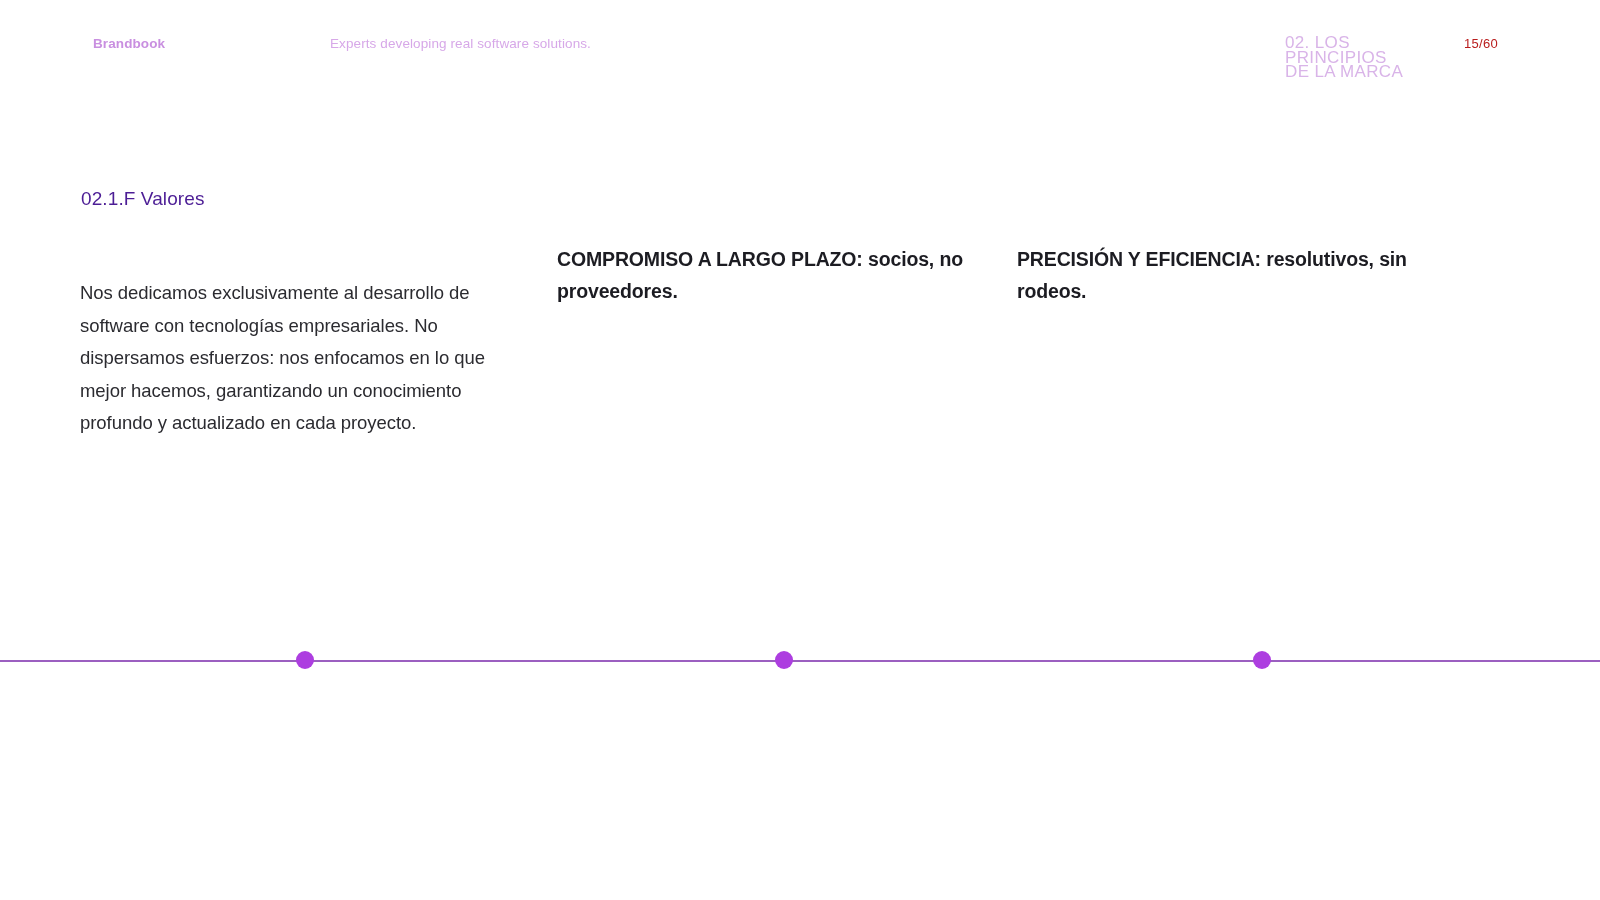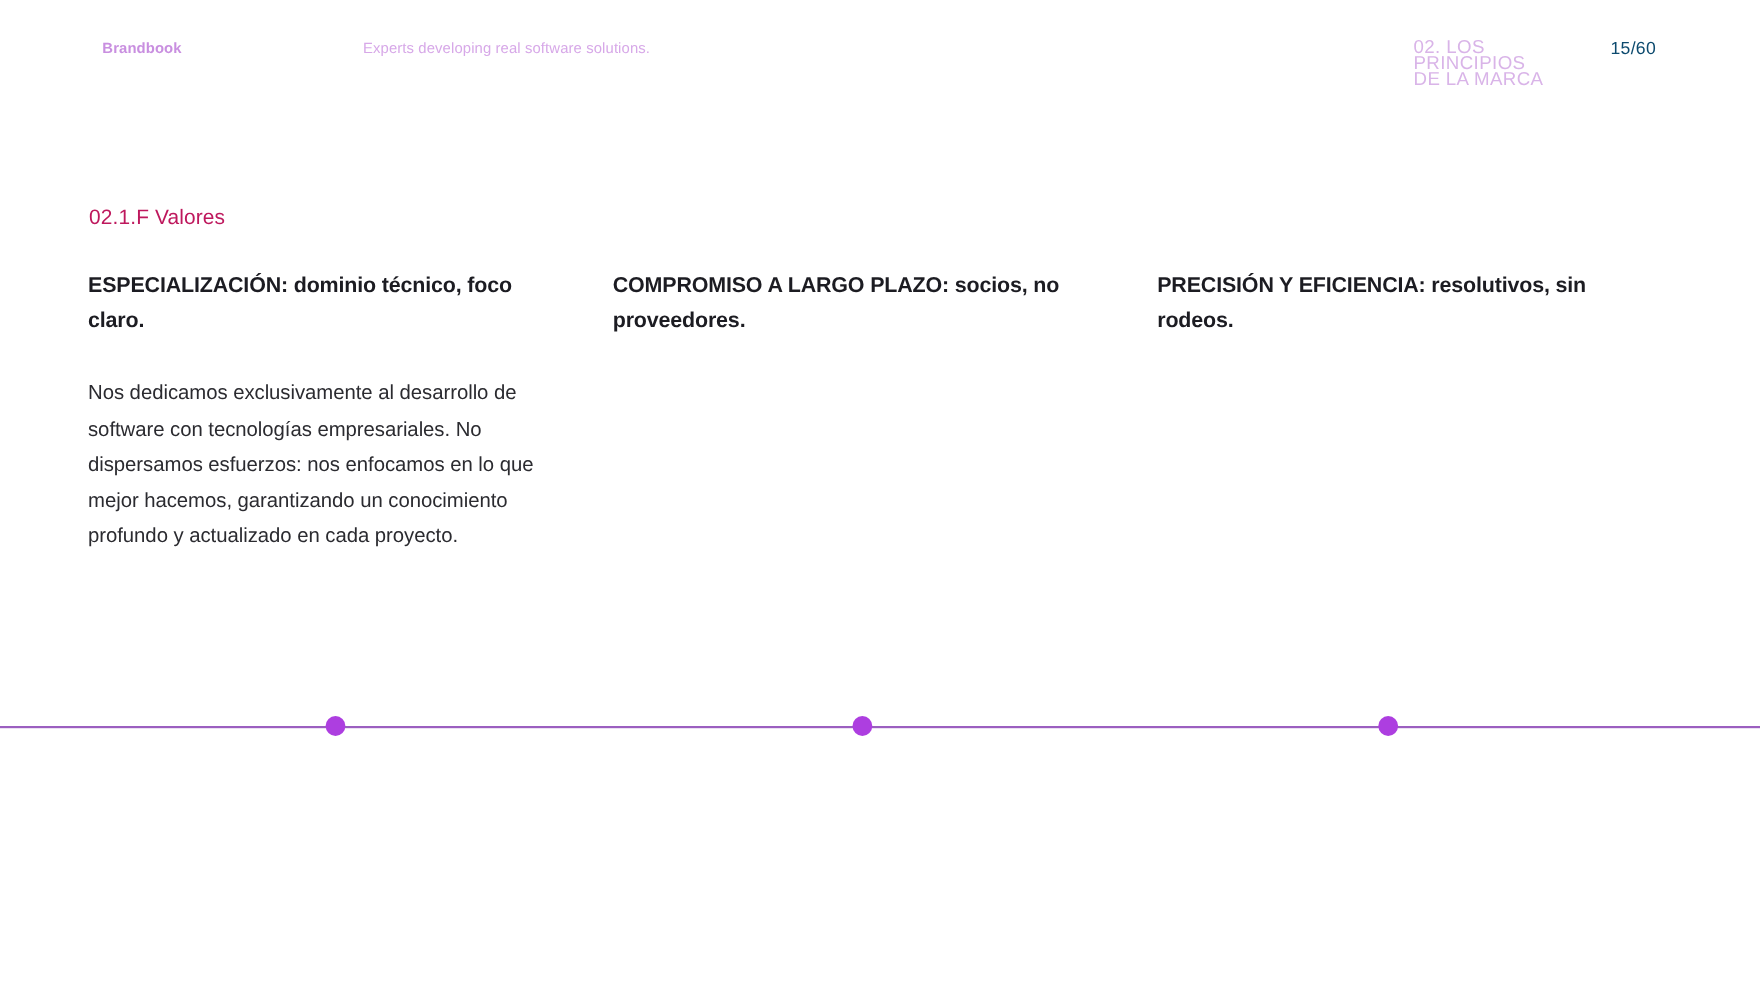--- a/index.html
+++ b/index.html
@@ -51,50 +51,50 @@
     line-height: 14.5px;
     letter-spacing: 0.35px;
     color: #d9b4e8;
     text-transform: uppercase;
   }
   .hdr-section span { display: block; }
   .hdr-pageno {
     position: absolute;
     left: 1452px;
     top: 36px;
-    font-size: 16px;
+    font-size: 13px;
     letter-spacing: 0.3px;
-    color: #0c4a6e;
+    color: #b91c1c;
   }
 
   
   .section-label {
     position: absolute;
     left: 81px;
     top: 188px;
     font-size: 19px;
     font-weight: 400;
     letter-spacing: 0.1px;
-    color: #be185d;
+    color: #4c1d95;
   }
 
   
   .values-grid {
     position: absolute;
     left: 0;
     top: 243px;
     width: 1600px;
   }
   .value-col {
     position: absolute;
     top: 0;
   }
   .value-col.col-0 { left: 80px;   width: 432px; }
   .value-col.col-1 { left: 557px;  width: 442px; }
-  .value-col.col-2 { left: 1052px; width: 452px; }
+  .value-col.col-2 { left: 1017px; width: 452px; }
 
   .value-title {
     margin: 0;
     font-size: 19.5px;
     font-weight: 700;
     line-height: 32px;
     letter-spacing: -0.15px;
     color: #1c1c22;
   }
   .value-body {
@@ -147,21 +147,20 @@
   </div>
 
   <div class="hdr-pageno">15/60</div>
 </div>
 
 <div class="section-label">02.1.F Valores</div>
 
 <div class="values-grid">
 
   <div class="value-col col-0">
-    <h3 class="value-title">ESPECIALIZACIÓN: dominio técnico, foco claro.</h3>
     <p class="value-body">Nos dedicamos exclusivamente al desarrollo de software con tecnologías empresariales. No dispersamos esfuerzos: nos enfocamos en lo que mejor hacemos, garantizando un conocimiento profundo y actualizado en cada proyecto.</p>
   </div>
 
   <div class="value-col col-1">
     <h3 class="value-title">COMPROMISO A LARGO PLAZO: socios, no proveedores.</h3>
   </div>
 
   <div class="value-col col-2">
     <h3 class="value-title">PRECISIÓN Y EFICIENCIA: resolutivos, sin rodeos.</h3>
   </div>

